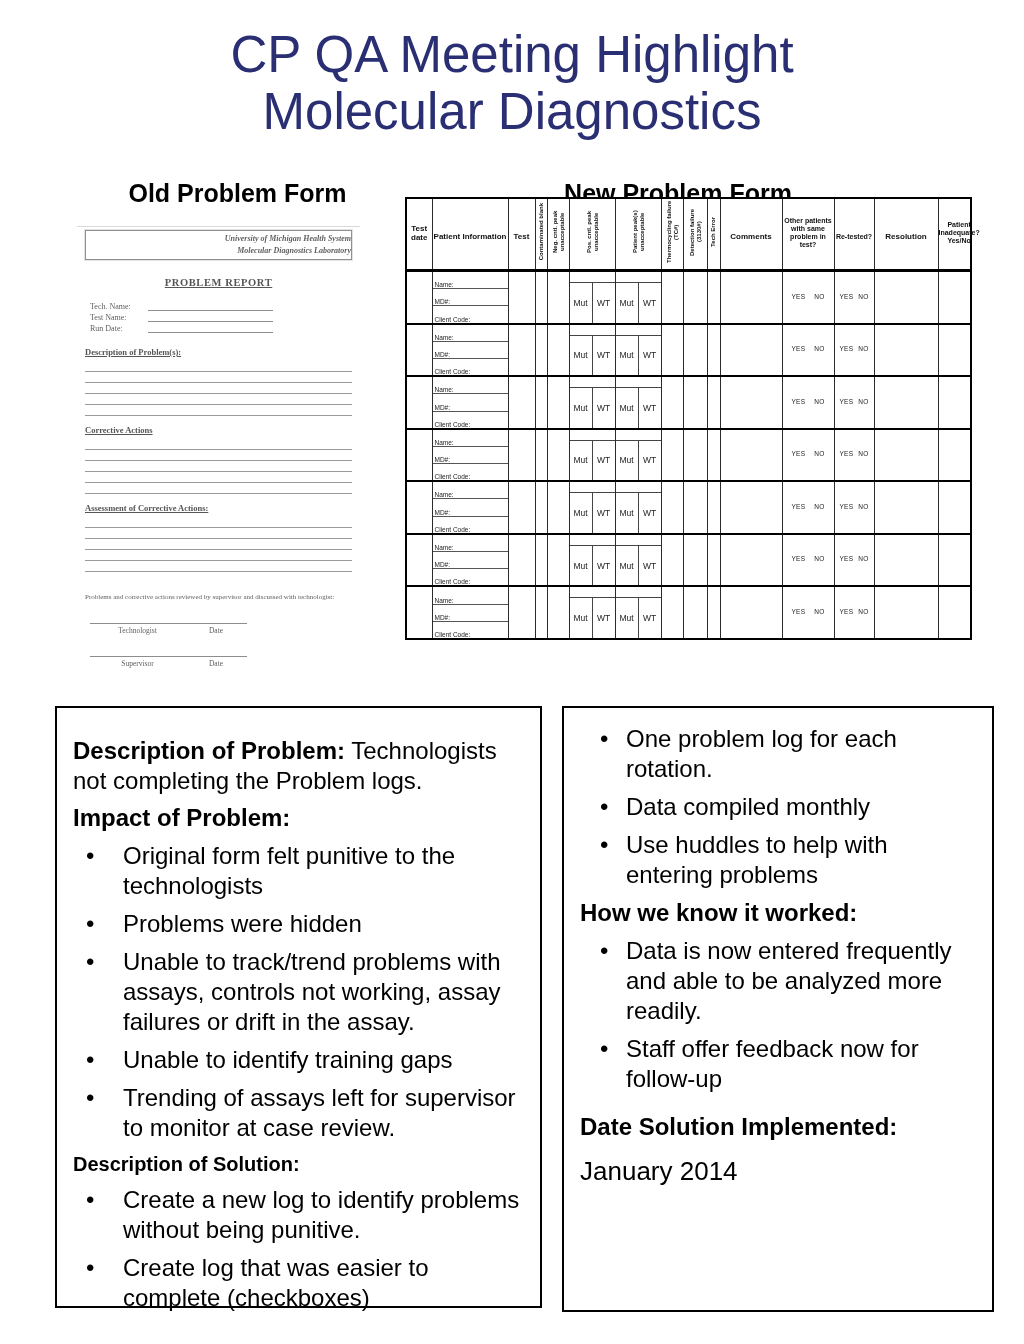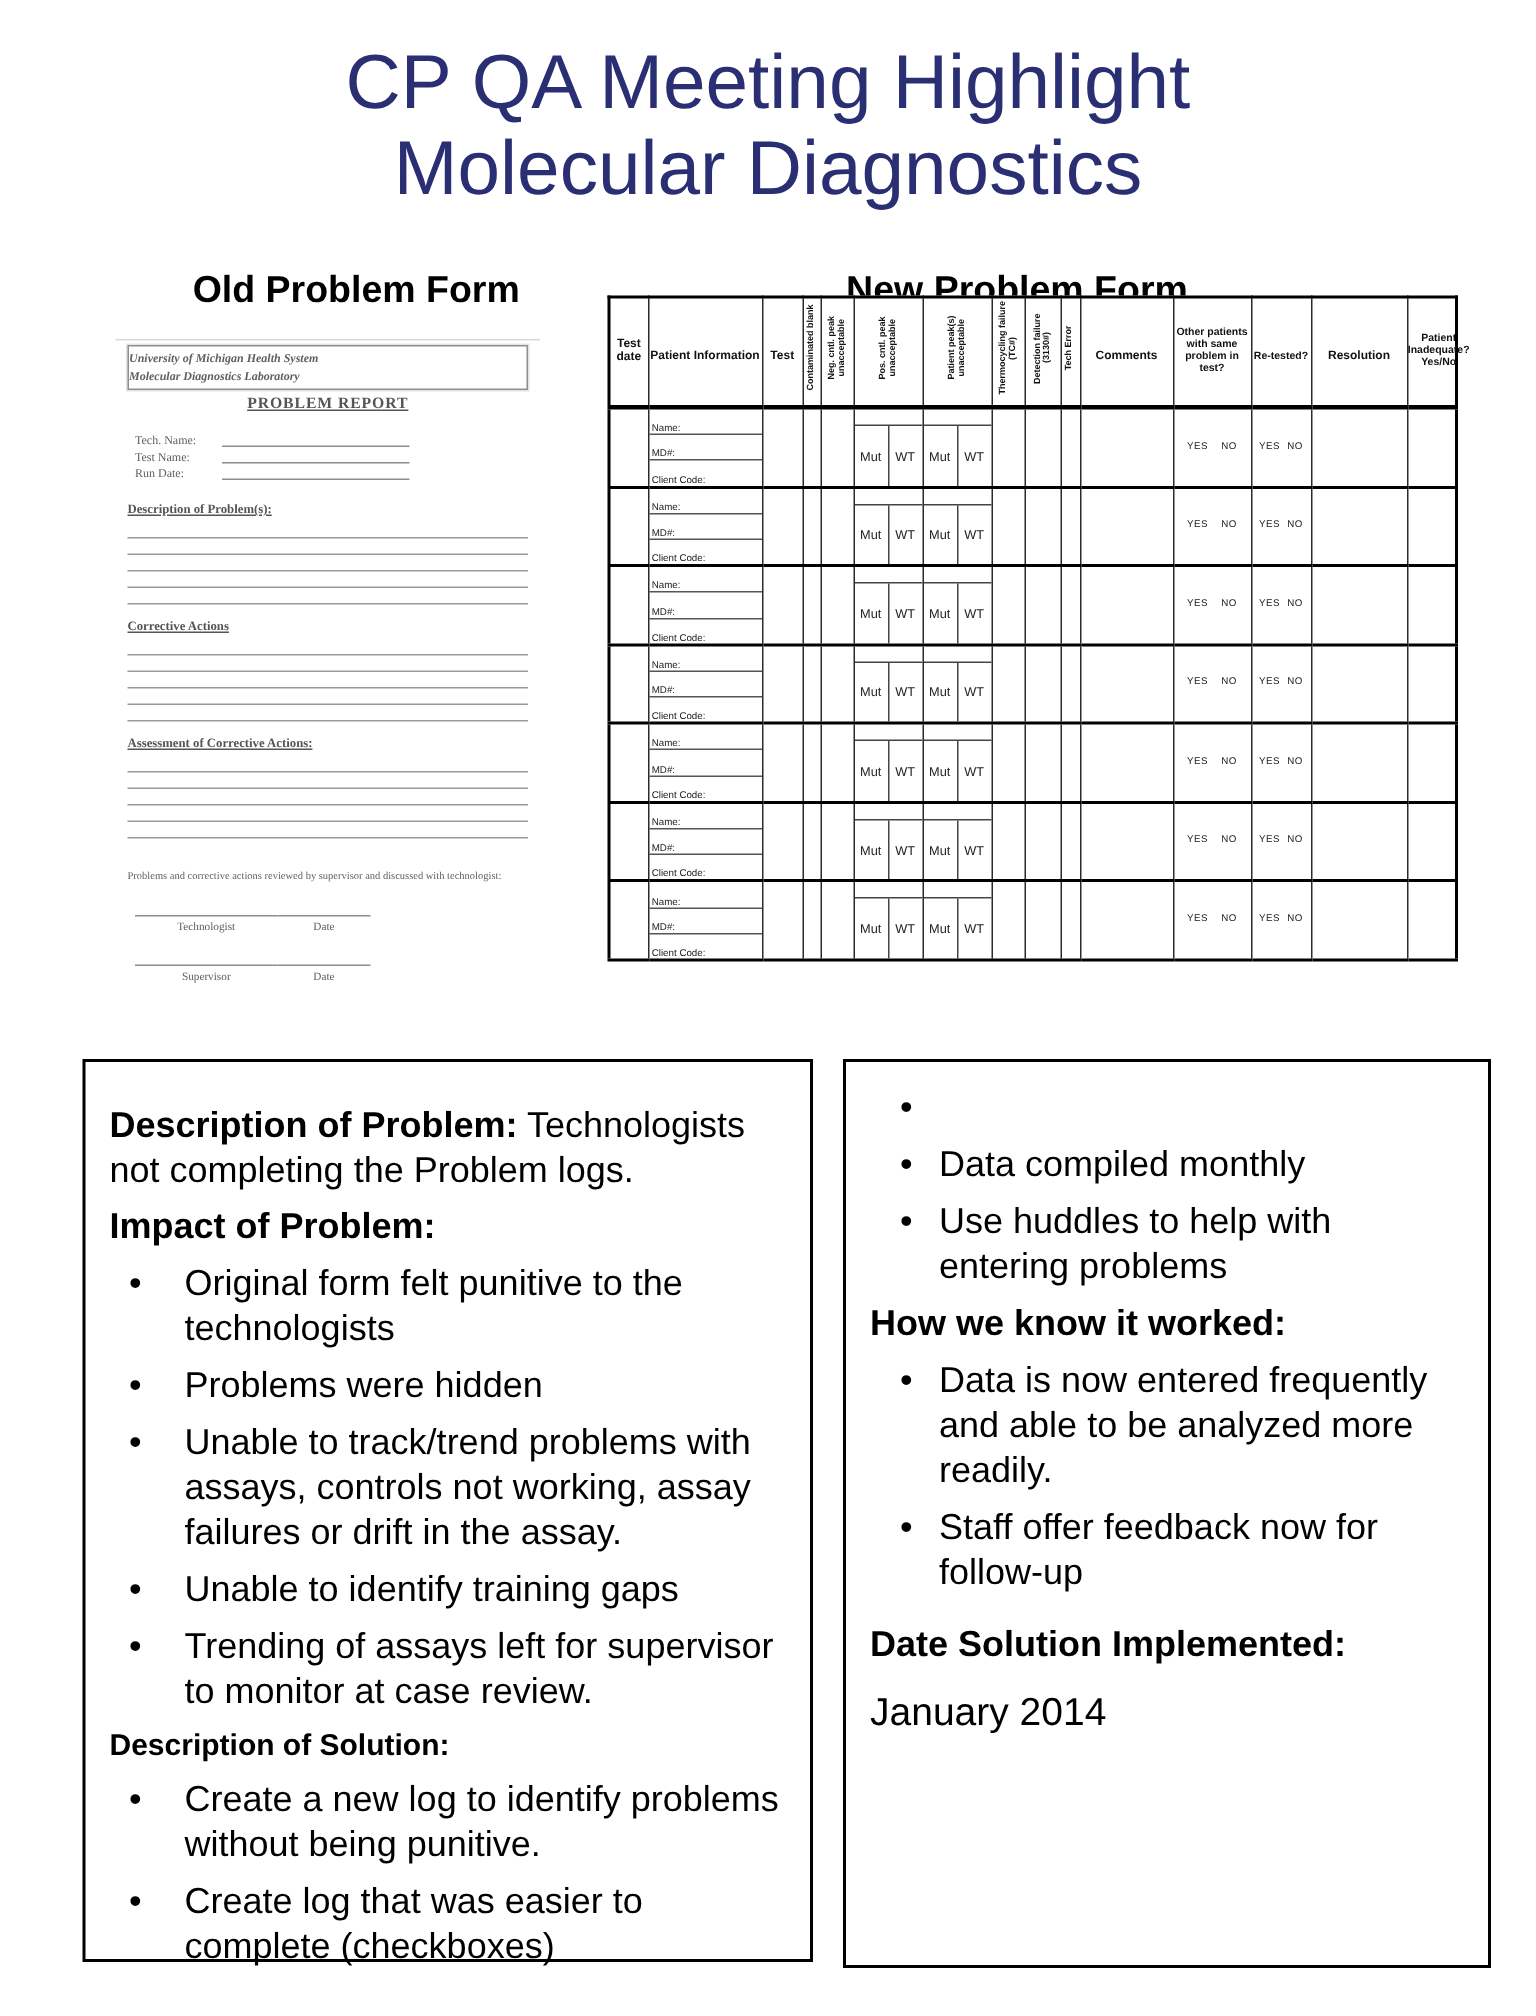--- a/index.html
+++ b/index.html
@@ -17,22 +17,22 @@
   .sec-label.old{left:120px;width:235px;}
   .sec-label.new{left:558px;width:240px;}
 
   
   .old-form{
     position:absolute;left:75px;top:222px;width:287px;height:433px;
     font-family:"Liberation Serif",serif;color:#5f5f5f;background:#fff;
   }
   .old-form::before{content:"";position:absolute;left:2px;right:2px;top:4px;border-top:1px solid #d9d9d9;}
   .of-orgbox{margin:8px 10px 0;border:1px solid #8f8f8f;box-shadow:0 0 0 1px #e3e3e3;
-    text-align:left;font-style:italic;font-weight:bold;font-size:8px;line-height:12px;padding:2px 0;}
-  .of-title{text-align:center;margin-top:4px;font-size:10.5px;font-weight:bold;
+    text-align:right;font-style:italic;font-weight:bold;font-size:8px;line-height:12px;padding:2px 0;}
+  .of-title{text-align:center;margin-top:17px;font-size:10.5px;font-weight:bold;
     text-decoration:underline;letter-spacing:0.6px;color:#555;}
   .of-fields{margin:12px 0 0 15px;font-size:8px;}
   .of-field-row{display:flex;height:11px;align-items:flex-end;}
   .of-field-label{width:58px;}
   .of-field-line{width:125px;border-bottom:1px solid #8d8d8d;height:9px;}
   .of-heading{margin:9px 10px 4px;font-size:8.5px;font-weight:bold;text-decoration:underline;color:#555;}
   .of-heading.first{margin-top:14px;}
   .of-line{margin:0 10px;height:10px;border-bottom:1px solid #9a9a9a;}
   .of-note{margin:21px 10px 0;font-size:7px;line-height:9px;}
   .of-sig-row{display:flex;margin:13px 0 0 15px;}
@@ -526,20 +526,21 @@
         <span class="txt">Create a new log to identify problems without being punitive.</span>
       </div>
       <div class="blk bullet">
         <span class="dot">•</span>
         <span class="txt">Create log that was easier to complete (checkboxes)</span>
       </div>
     </div>
   <div class="panel panel-right" id="panel-right">
       <div class="blk bullet">
         <span class="dot">•</span>
+        <span class="txt">One problem log for each rotation.</span>
       </div>
       <div class="blk bullet">
         <span class="dot">•</span>
         <span class="txt">Data compiled monthly</span>
       </div>
       <div class="blk bullet">
         <span class="dot">•</span>
         <span class="txt">Use huddles to help with entering problems</span>
       </div>
       <div class="blk head">How we know it worked:</div>

